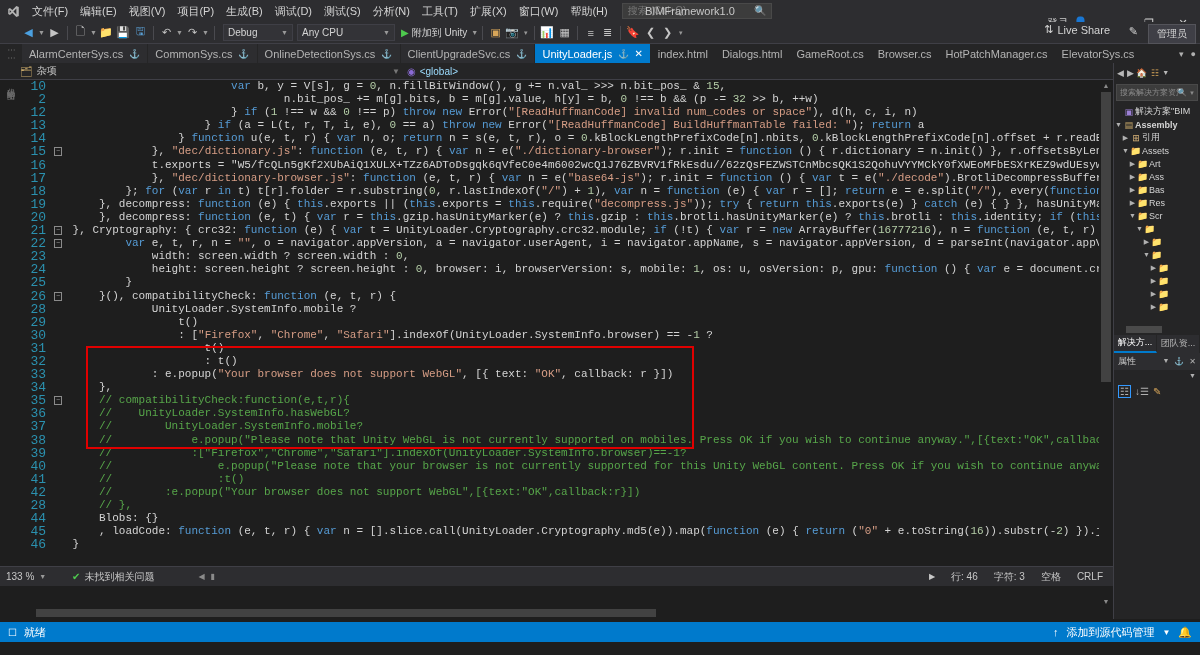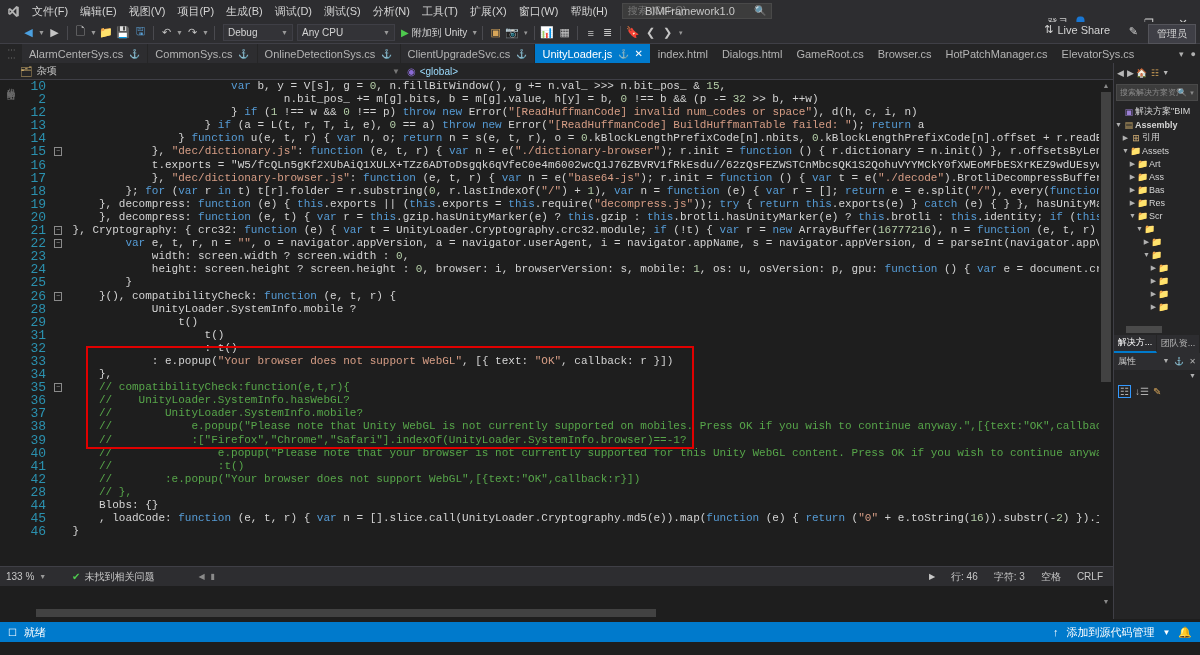--- a/index.html
+++ b/index.html
@@ -380,20 +380,21 @@
           <div class="coderow"><div class="lnum">19</div><div class="fold"></div><div class="ctext">     }, decompress: <span class="kw">function</span> (e) { <span class="kw">this</span>.exports || (<span class="kw">this</span>.exports = <span class="kw">this</span>.require(<span class="str">"decompress.js"</span>)); <span class="kw">try</span> { <span class="kw">return</span> <span class="kw">this</span>.exports(e) } <span class="kw">catch</span> (e) { } }, hasUnityMarker:  () { va</div></div>
           <div class="coderow"><div class="lnum">20</div><div class="fold"></div><div class="ctext">     }, decompress: <span class="kw">function</span> (e, t) { <span class="kw">var</span> r = <span class="kw">this</span>.gzip.hasUnityMarker(e) ? <span class="kw">this</span>.gzip : <span class="kw">this</span>.brotli.hasUnityMarker(e) ? <span class="kw">this</span>.brotli : <span class="kw">this</span>.identity; <span class="kw">if</span> (<span class="kw">this</span>.serverSetupWarningEnabled</div></div>
           <div class="coderow"><div class="lnum">21</div><div class="fold"><span style="border:1px solid #8a8a8a;padding:0 1px;font-size:7px;line-height:7px;display:inline-block">−</span></div><div class="ctext"> }, Cryptography: { crc32: <span class="kw">function</span> (e) { <span class="kw">var</span> t = UnityLoader.Cryptography.crc32.module; <span class="kw">if</span> (!t) { <span class="kw">var</span> r = <span class="kw">new</span> ArrayBuffer(<span class="num">16777216</span>), n = <span class="kw">function</span> (e, t, r) { use asm";  n =  e,</div></div>
           <div class="coderow"><div class="lnum">22</div><div class="fold"><span style="border:1px solid #8a8a8a;padding:0 1px;font-size:7px;line-height:7px;display:inline-block">−</span></div><div class="ctext">         <span class="kw">var</span> e, t, r, n = <span class="str">""</span>, o = navigator.appVersion, a = navigator.userAgent, i = navigator.appName, s = navigator.appVersion, d = parseInt(navigator.appVersion, ); (t = a.indexOf("(</div></div>
           <div class="coderow"><div class="lnum">23</div><div class="fold"></div><div class="ctext">             width: screen.width ? screen.width : <span class="num">0</span>,</div></div>
           <div class="coderow"><div class="lnum">24</div><div class="fold"></div><div class="ctext">             height: screen.height ? screen.height : <span class="num">0</span>, browser: i, browserVersion: s, mobile: <span class="num">1</span>, os: u, osVersion: p, gpu: <span class="kw">function</span> () { <span class="kw">var</span> e = document.createElement(), t = e.ge</div></div>
           <div class="coderow"><div class="lnum">25</div><div class="fold"></div><div class="ctext">         }</div></div>
           <div class="coderow"><div class="lnum">26</div><div class="fold"><span style="border:1px solid #8a8a8a;padding:0 1px;font-size:7px;line-height:7px;display:inline-block">−</span></div><div class="ctext">     }(), compatibilityCheck: <span class="kw">function</span> (e, t, r) {</div></div>
           <div class="coderow"><div class="lnum">28</div><div class="fold"></div><div class="ctext">             UnityLoader.SystemInfo.mobile ?</div></div>
           <div class="coderow"><div class="lnum">29</div><div class="fold"></div><div class="ctext">                 t()</div></div>
+          <div class="coderow"><div class="lnum">30</div><div class="fold"></div><div class="ctext">                 : [<span class="str">"Firefox"</span>, <span class="str">"Chrome"</span>, <span class="str">"Safari"</span>].indexOf(UnityLoader.SystemInfo.browser) == -<span class="num">1</span> ?</div></div>
           <div class="coderow"><div class="lnum">31</div><div class="fold"></div><div class="ctext">                     t()</div></div>
           <div class="coderow"><div class="lnum">32</div><div class="fold"></div><div class="ctext">                     : t()</div></div>
           <div class="coderow"><div class="lnum">33</div><div class="fold"></div><div class="ctext">             : e.popup(<span class="str">"Your browser does not support WebGL"</span>, [{ text: <span class="str">"OK"</span>, callback: r }])</div></div>
           <div class="coderow"><div class="lnum">34</div><div class="fold"></div><div class="ctext">     },</div></div>
           <div class="coderow"><div class="lnum">35</div><div class="fold"><span style="border:1px solid #8a8a8a;padding:0 1px;font-size:7px;line-height:7px;display:inline-block">−</span></div><div class="ctext"><span class="cmt">     // compatibilityCheck:function(e,t,r){</span></div></div>
           <div class="coderow"><div class="lnum">36</div><div class="fold"></div><div class="ctext"><span class="cmt">     //    UnityLoader.SystemInfo.hasWebGL?</span></div></div>
           <div class="coderow"><div class="lnum">37</div><div class="fold"></div><div class="ctext"><span class="cmt">     //        UnityLoader.SystemInfo.mobile?</span></div></div>
           <div class="coderow"><div class="lnum">38</div><div class="fold"></div><div class="ctext"><span class="cmt">     //            e.popup("Please note that Unity WebGL is not currently supported on mobiles. Press OK if you wish to continue anyway.",[{text:"OK",callback:t}])</span></div></div>
           <div class="coderow"><div class="lnum">39</div><div class="fold"></div><div class="ctext"><span class="cmt">     //            :["Firefox","Chrome","Safari"].indexOf(UnityLoader.SystemInfo.browser)==-1?</span></div></div>
           <div class="coderow"><div class="lnum">40</div><div class="fold"></div><div class="ctext"><span class="cmt">     //                e.popup("Please note that your browser is not currently supported for this Unity WebGL content. Press OK if you wish to continue anyway.",[[text:"OK",callback:t]])</span></div></div>

